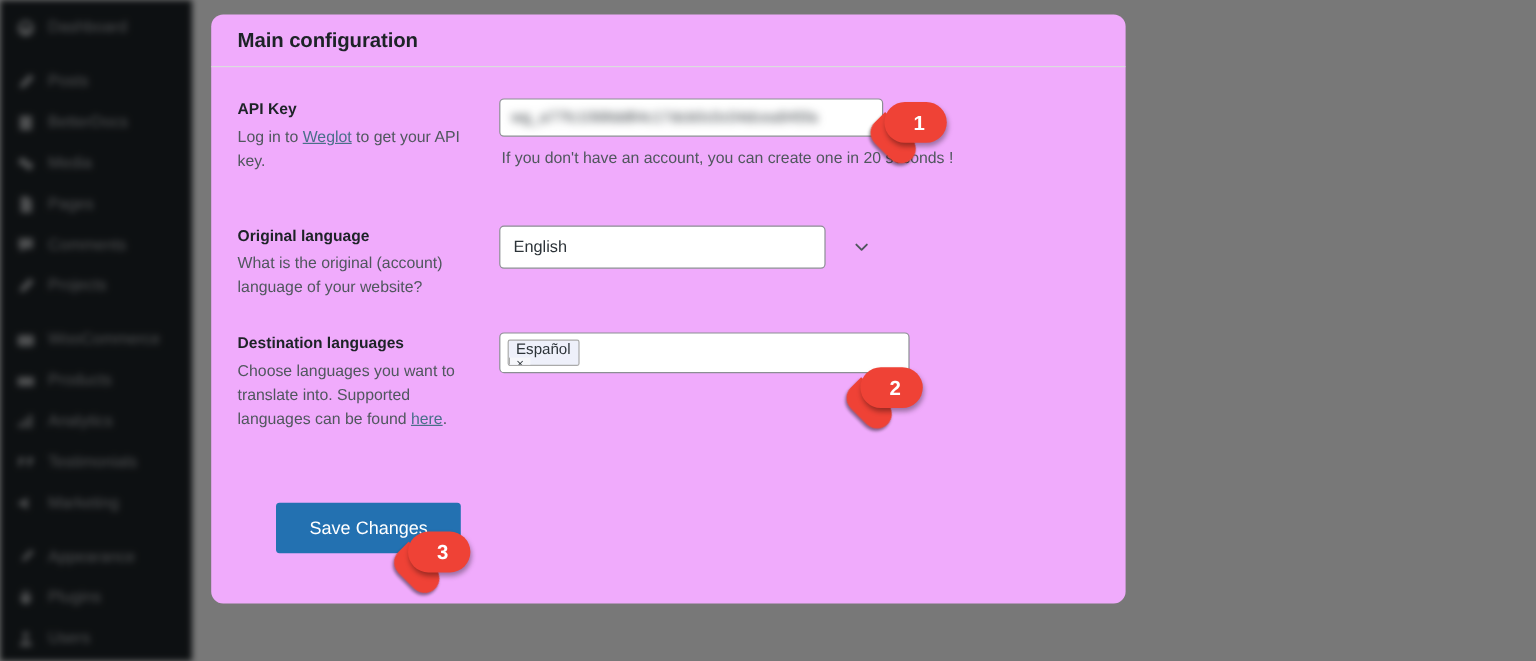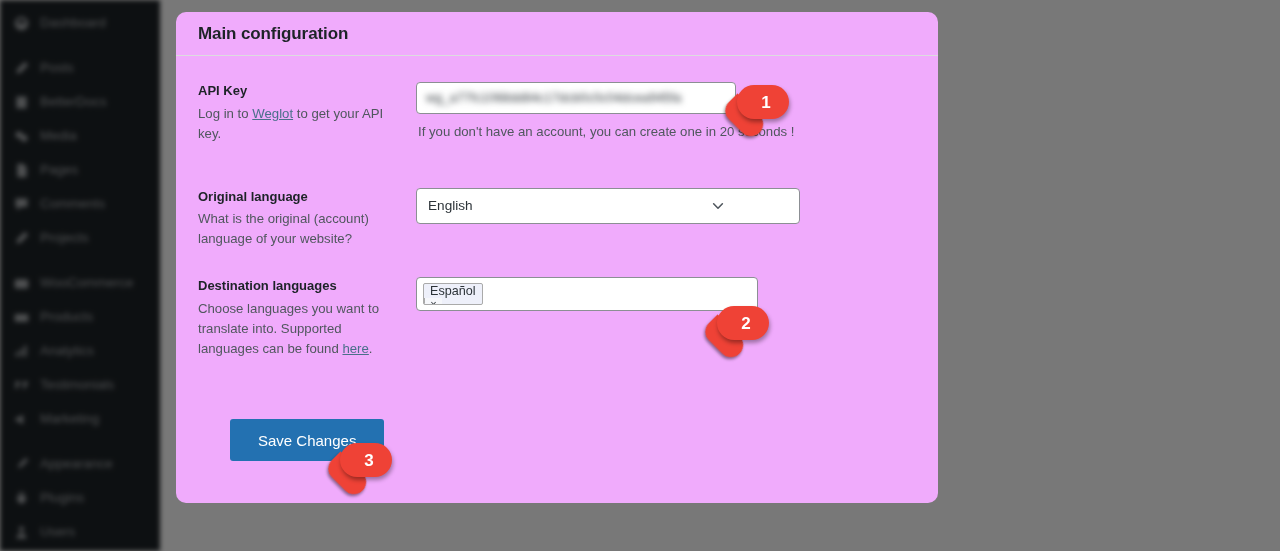--- a/index.html
+++ b/index.html
@@ -136,21 +136,21 @@
     font-size: 13.2px;
     color: #50575e;
   }
 
   
   .wg-select-wrap {
     position: relative;
     width: 320px;
   }
   #original-language-select {
-    width: 384px;
+    width: 272px;
     height: 36px;
     border: 1px solid #8c8f94;
     border-radius: 4px;
     background: #fff;
     padding: 0 32px 0 11px;
     font-size: 13.6px;
     color: #2c3338;
     appearance: none;
     -webkit-appearance: none;
     font-family: "Liberation Sans", sans-serif;

